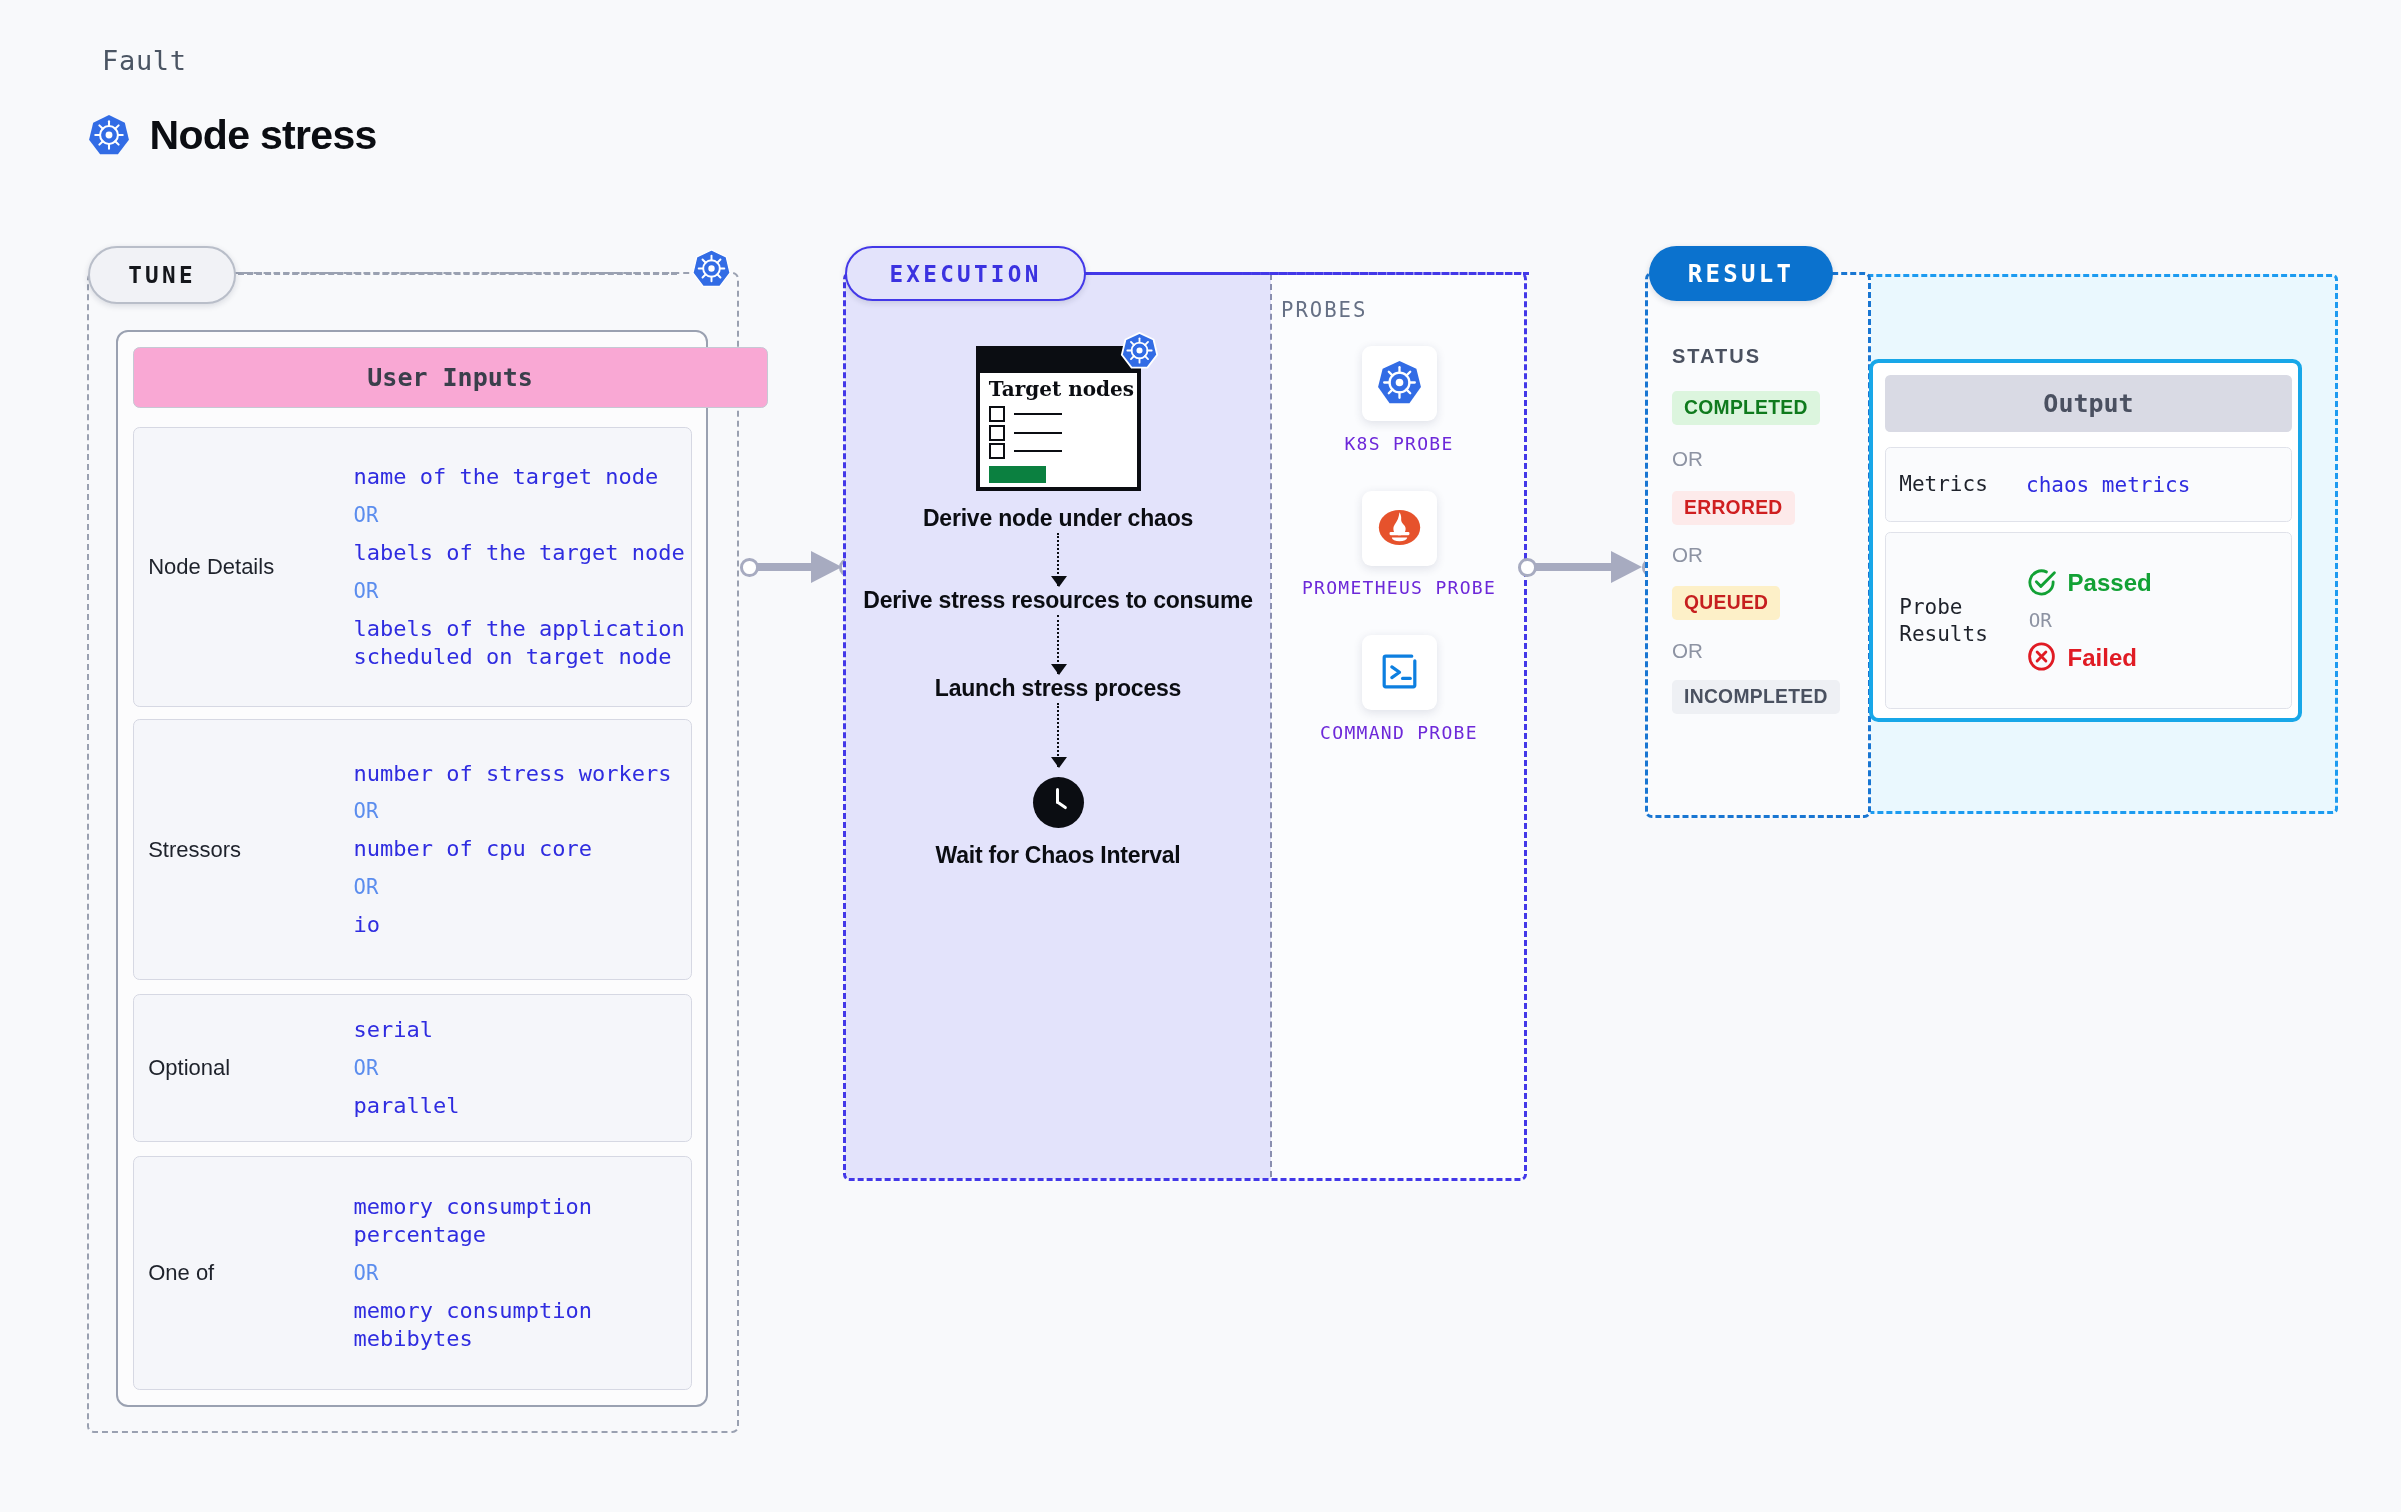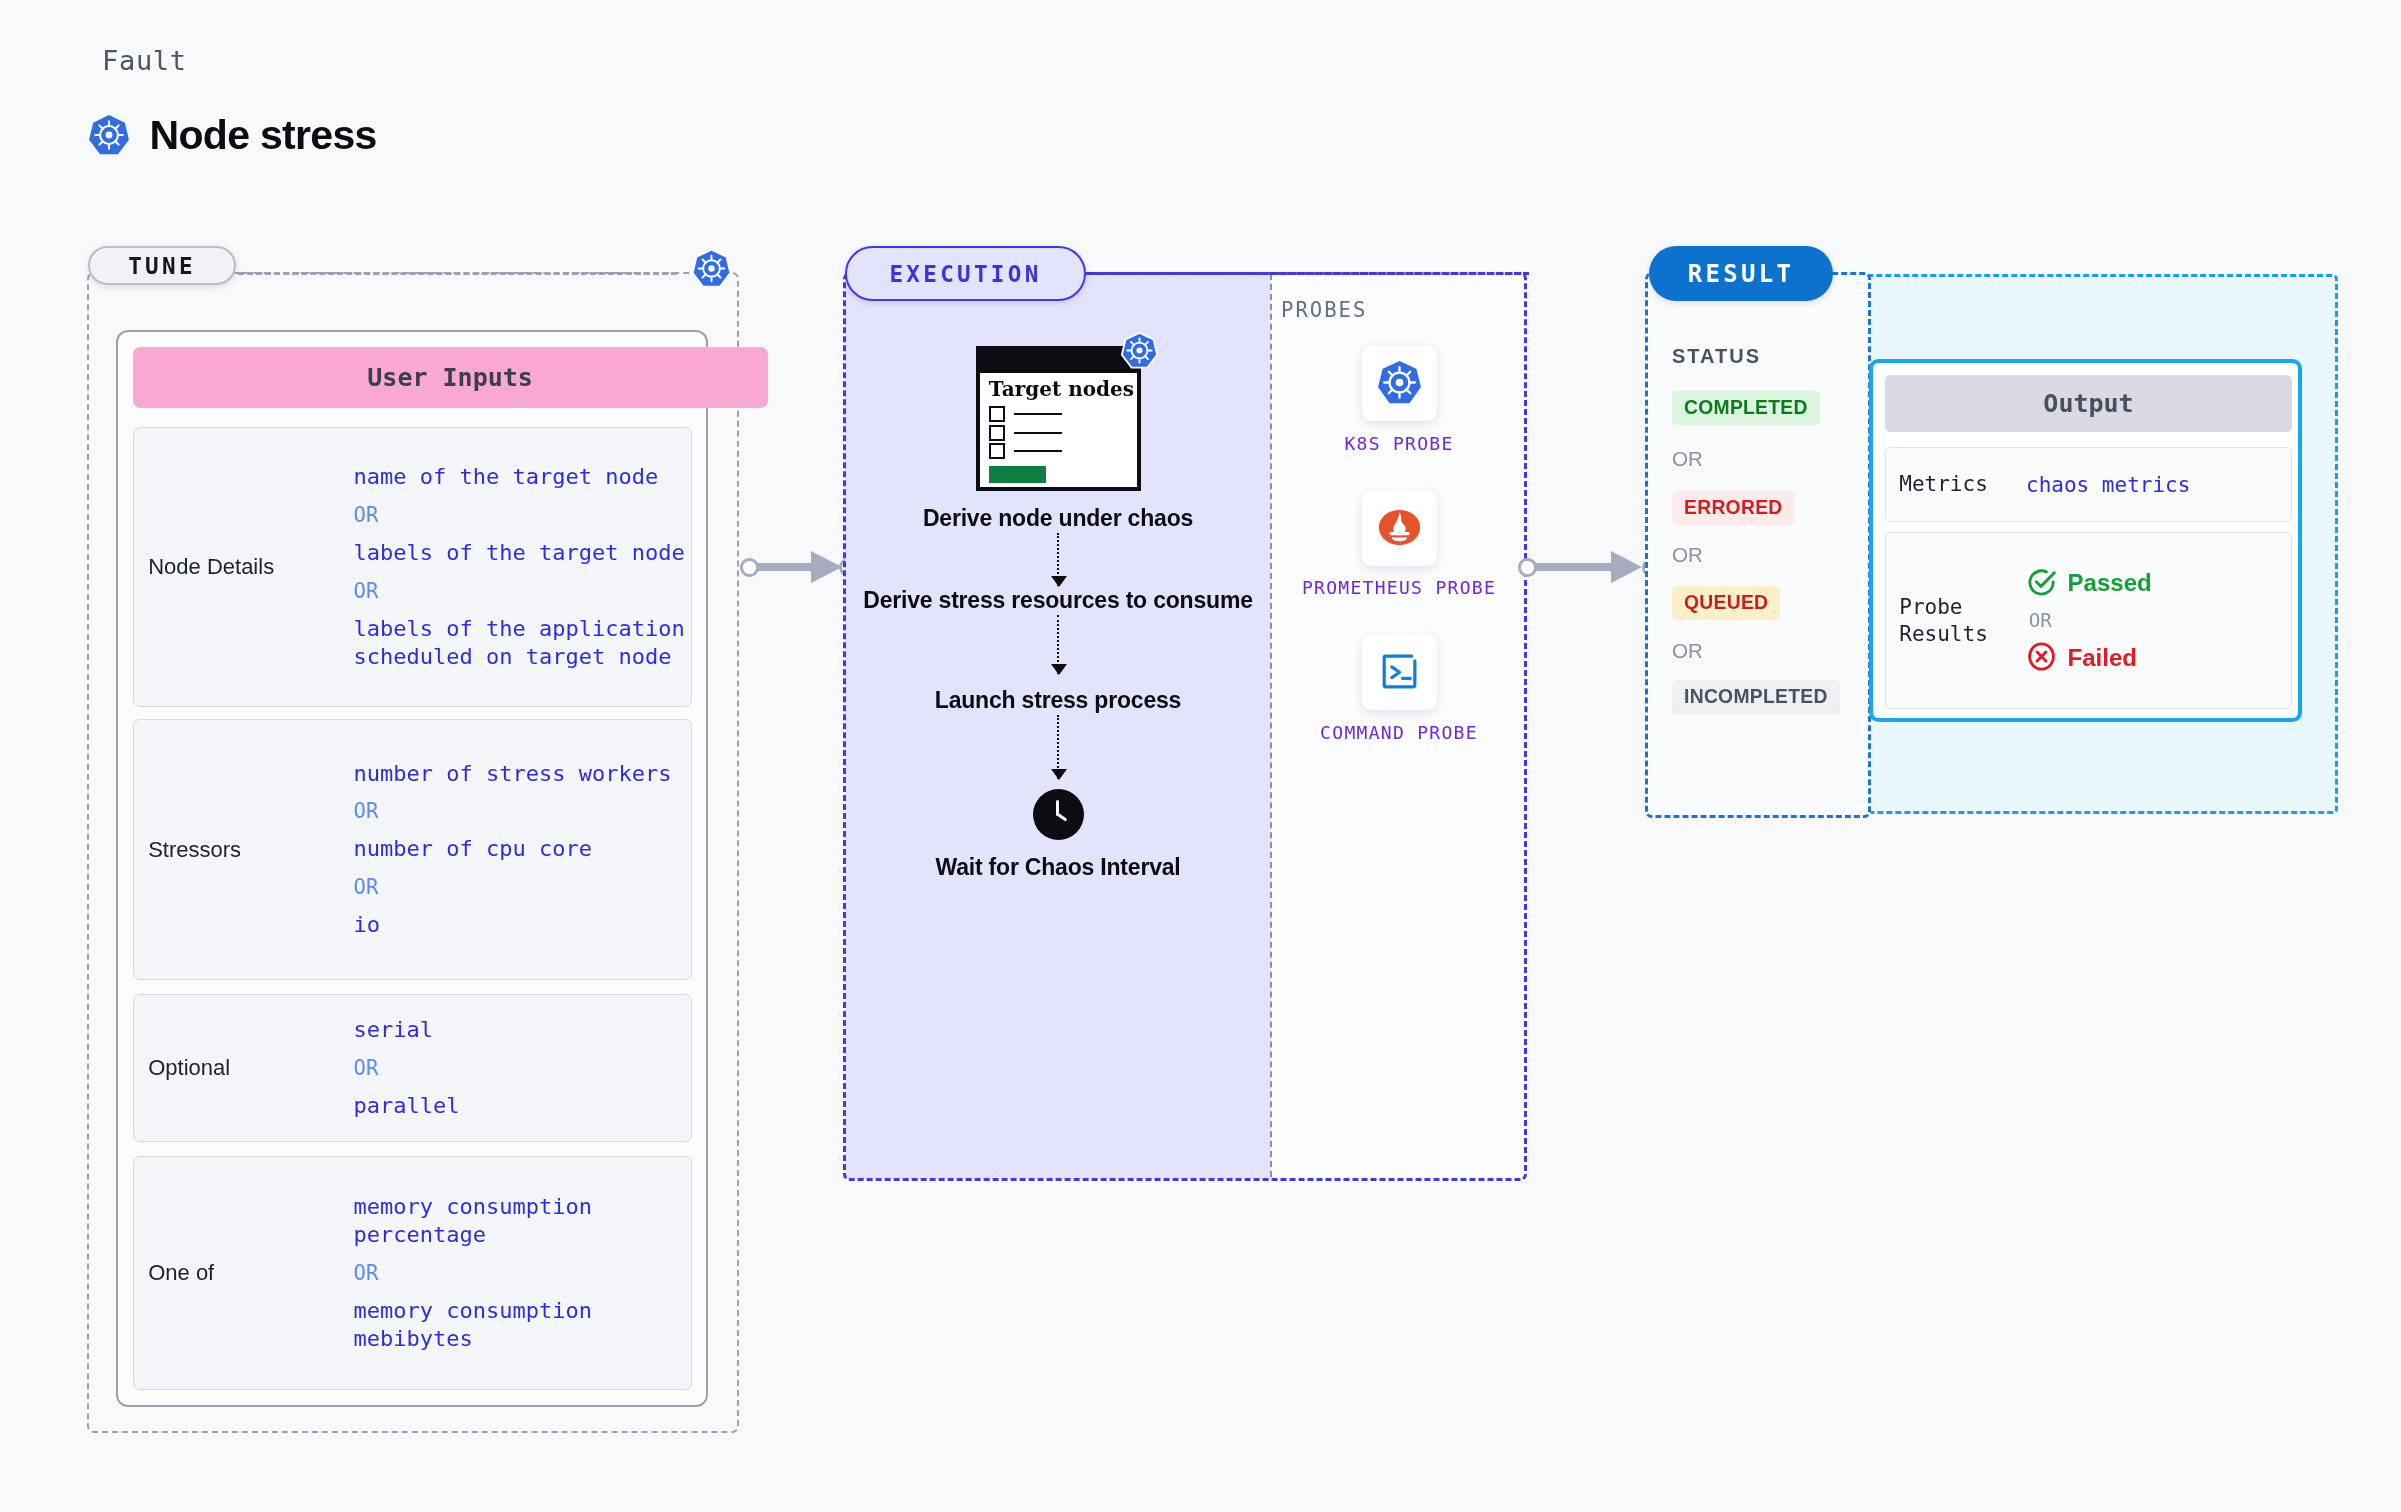--- a/index.html
+++ b/index.html
@@ -41,21 +41,21 @@
     font-weight: bold; letter-spacing: 3.3px;
     box-shadow: 0 2px 6.7px rgba(20,25,60,.14);
   }
 
   
   #tune { left: 87px; top: 272px; width: 652px; height: 1161px; }
   #tune .sec-body {
     border: 2.7px dashed #9aa1b1; background: transparent;
   }
   #tune-pill {
-    left: 88px; top: 246px; width: 148px; height: 39px;
+    left: 88px; top: 246px; width: 148px; height: 58px;
     background: #f1f2f6; color: #15171c; border: 2.7px solid #b9bec9;
     font-size: 22.6px;
   }
   .tune-dash-line {
     position: absolute; left: 238px; top: 272px; width: 439px; height: 0;
     border-top: 3.3px dashed #9aa1b1;
   }
   .tune-k8s { position: absolute; left: 691px; top: 248px; }
 
   
@@ -403,21 +403,21 @@
 
     <div class="arrow-v" style="height:53px;"></div>
 
     <div class="flow-step">
       <div class="step-caption" style="margin-top:0">Derive stress resources to consume</div>
     </div>
 
     <div class="arrow-v" style="height:59px;"></div>
 
     <div class="flow-step">
-      <div class="step-caption" style="margin-top:12px">Launch stress process</div>
+      <div class="step-caption" style="margin-top:0">Launch stress process</div>
     </div>
 
     <div class="arrow-v" style="height:64px;"></div>
 
     <div class="flow-step" style="margin-top:10.6px">
       <div class="clock-icon"></div>
       <div class="step-caption">Wait for Chaos Interval</div>
     </div>
   </div>
 

